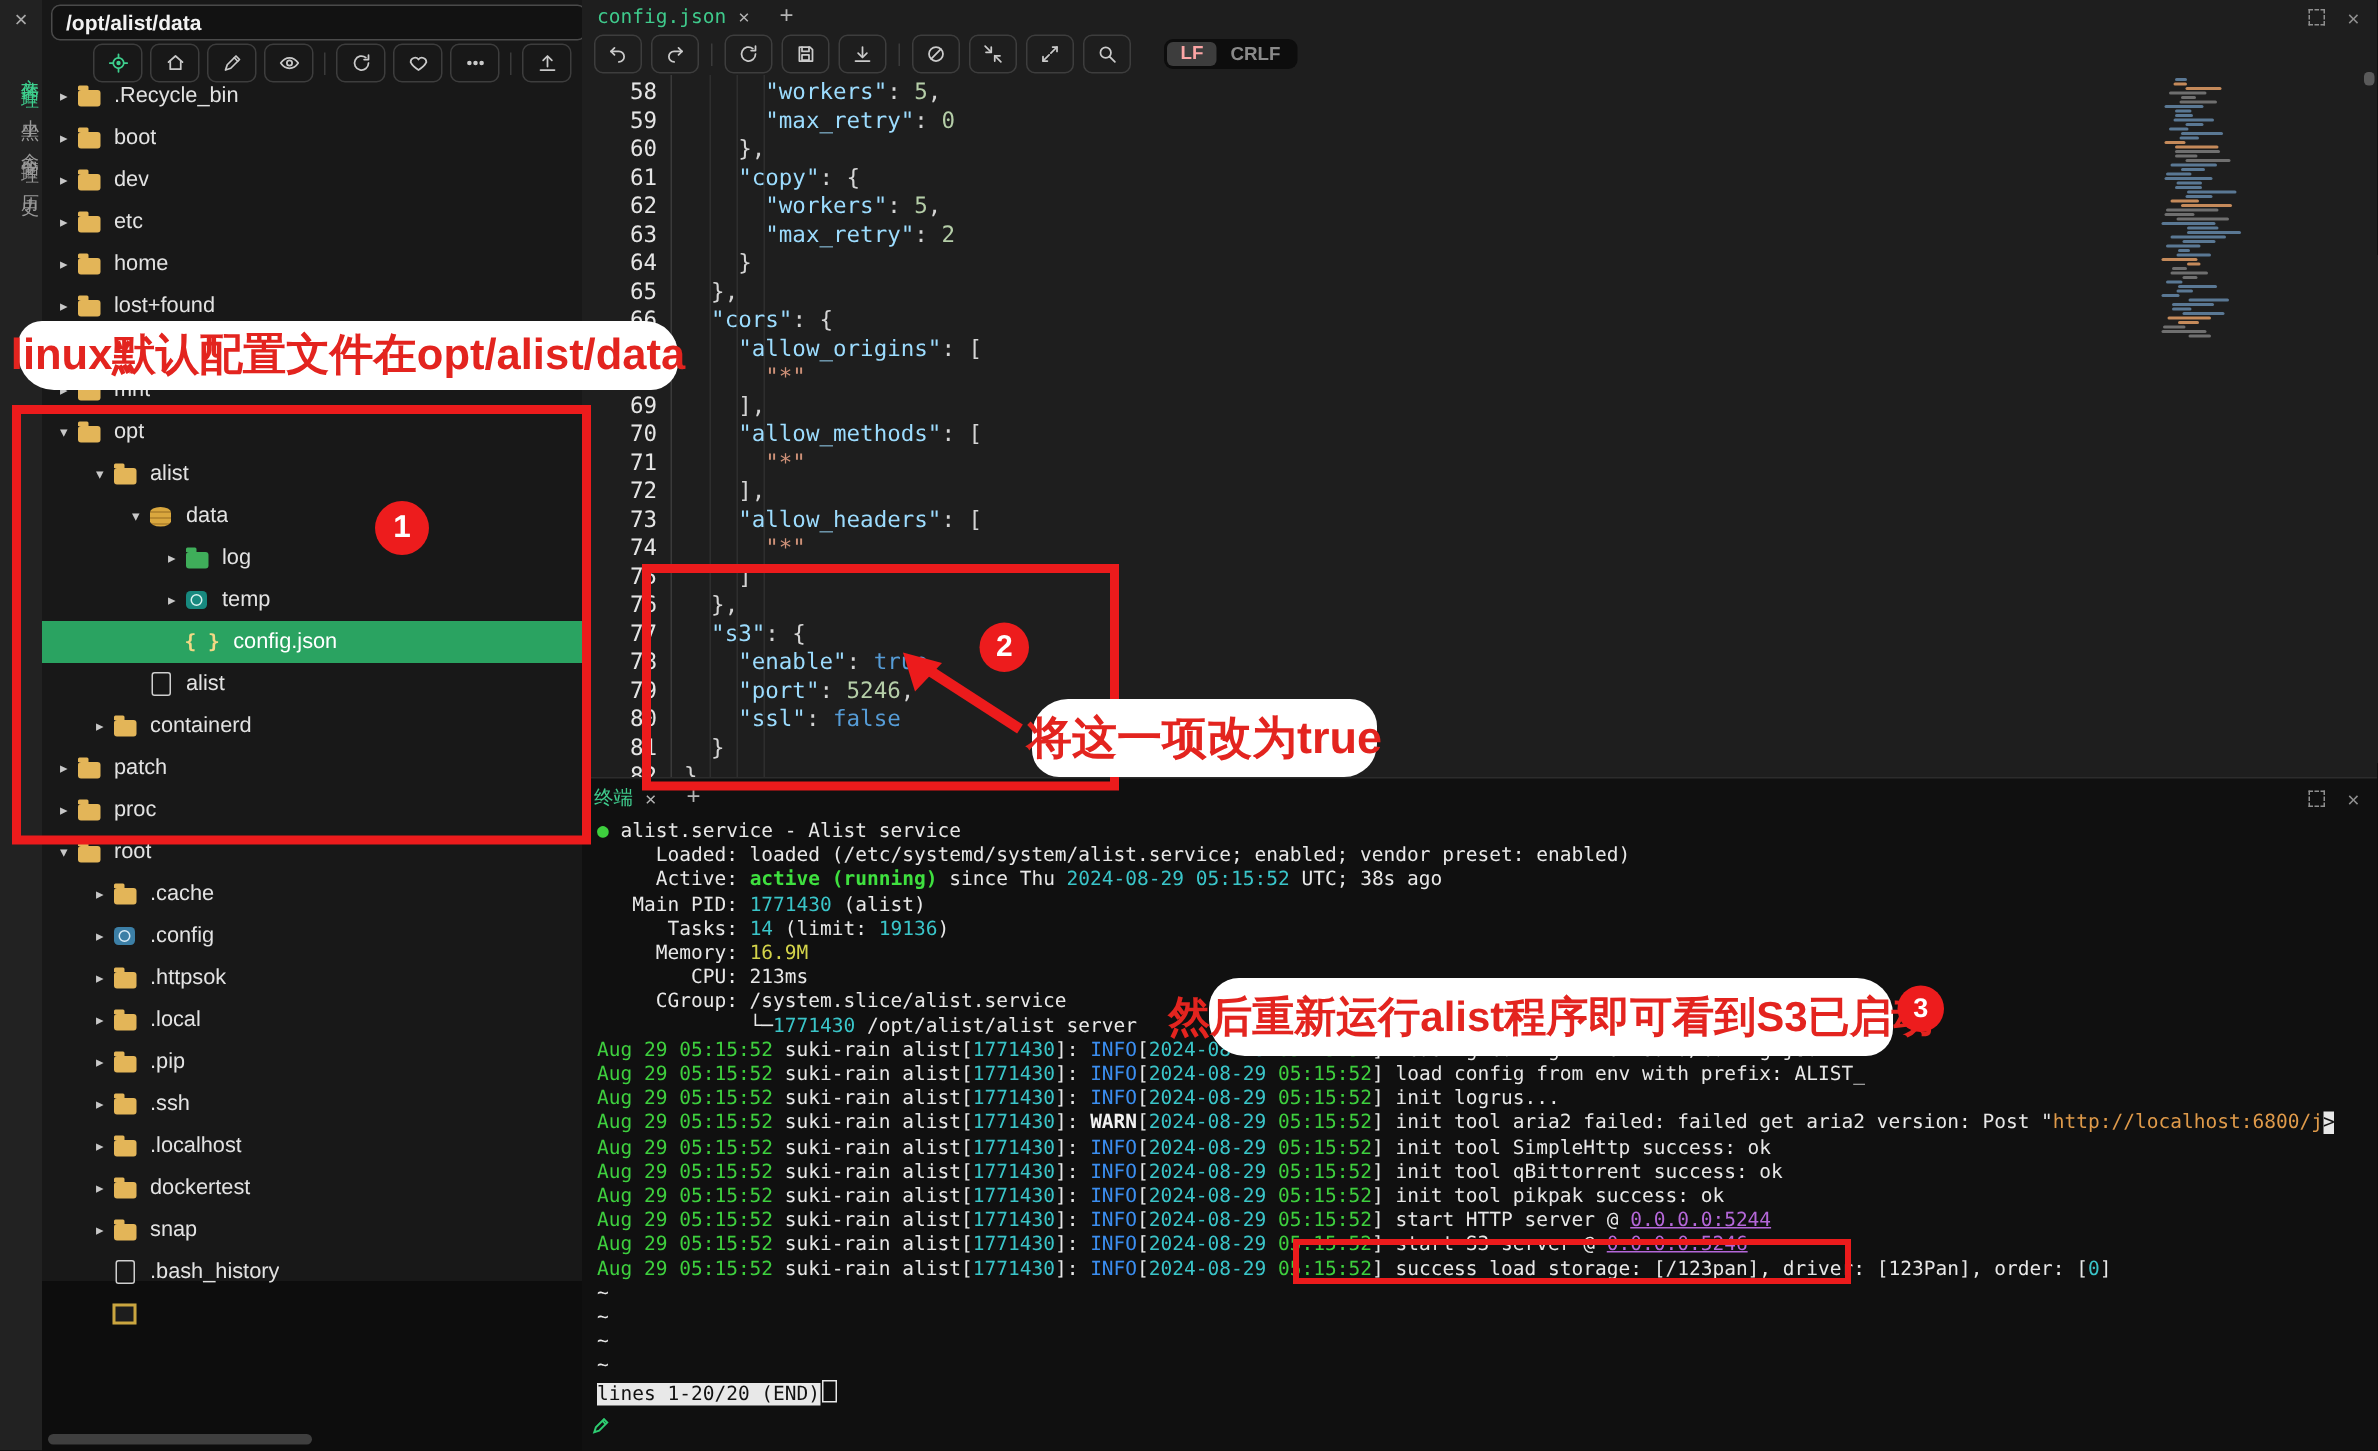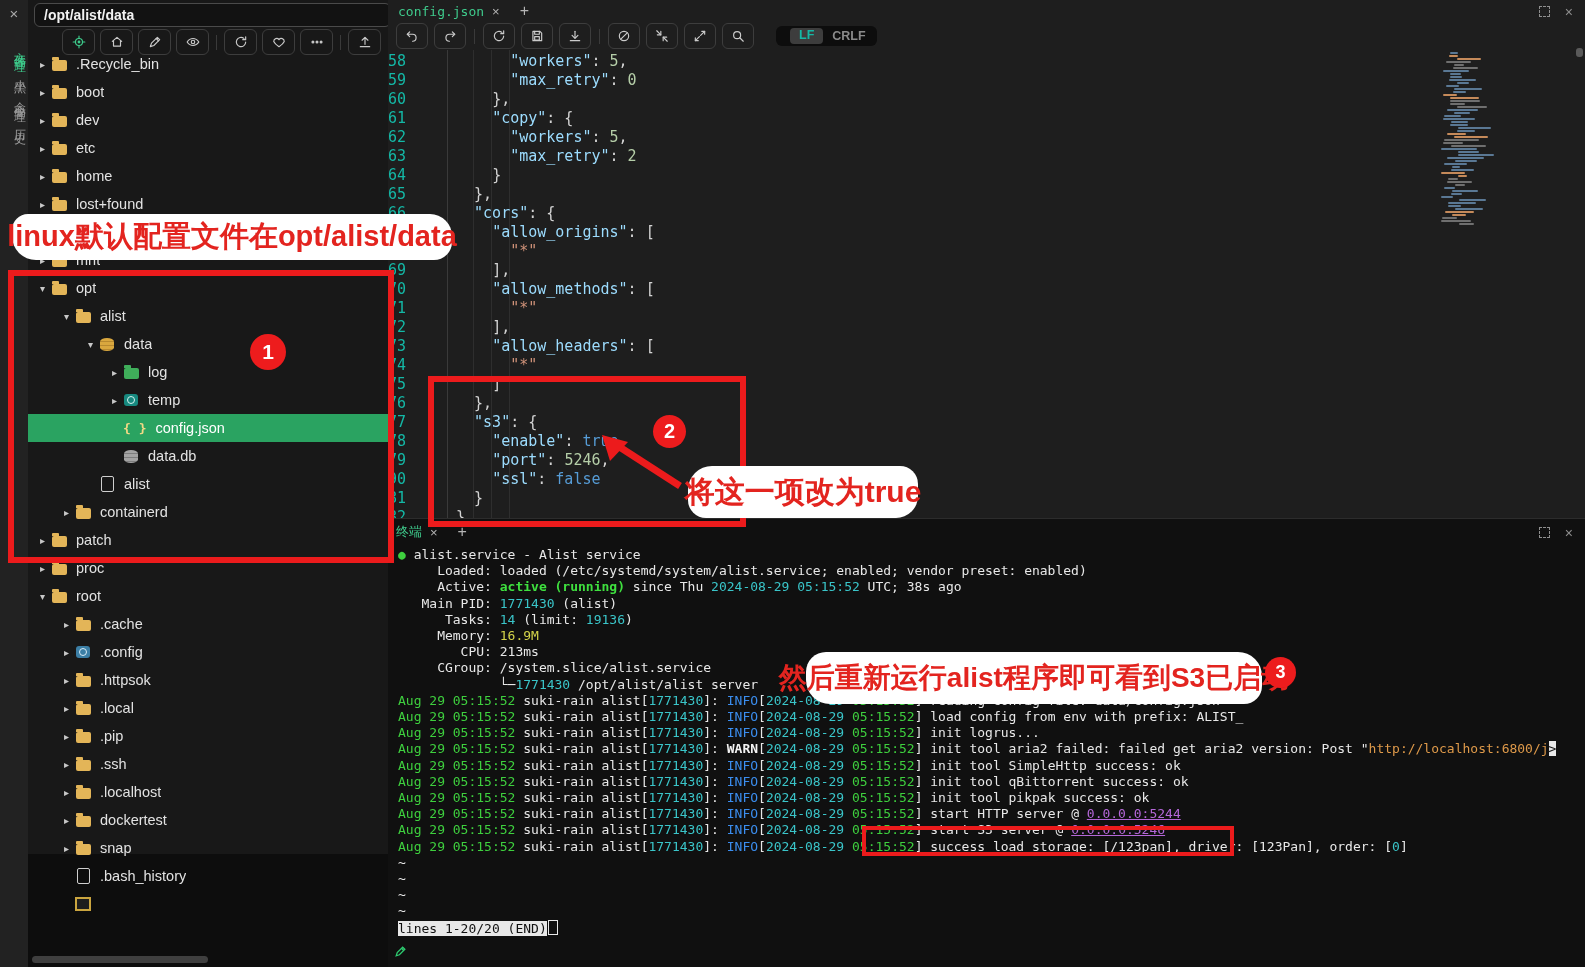--- a/index.html
+++ b/index.html
@@ -50,25 +50,25 @@
 
   
   #editor{left:388px;top:0;width:1197px;height:518px;background:#1e1e1e;}
   #etabbar{height:22px;display:flex;align-items:center;padding-left:10px;}
   #etab-title{font-family:"DejaVu Sans Mono",monospace;font-size:13px;color:#3fca8c;}
   .tclose{color:#b5b5b5;font-size:13px;margin-left:8px;}
   .tplus{color:#b5b5b5;font-size:16px;margin-left:20px;}
   #etools{height:28px;display:flex;align-items:center;gap:6px;padding-left:8px;}
   .ebtn{min-width:30px;height:24px;border:1px solid #3d3d3d;border-radius:6px;color:#cbcbcb;}
   #eol{display:flex;background:#0d0d0d;border-radius:6px;padding:2px;margin-left:16px;font-size:12.5px;font-weight:bold;}
-  #eol .on{background:#3d3d3d;color:#14b8a6;padding:0 9px;border-radius:4px;margin-left:12px;}
+  #eol .on{background:#3d3d3d;color:#fca5a5;padding:0 9px;border-radius:4px;}
   #eol .off{color:#8a8a8a;padding:1px 9px;}
   #codewrap{left:388px;top:50px;width:1197px;height:468px;font-family:"DejaVu Sans Mono",monospace;
             font-size:15px;line-height:19px;white-space:pre;}
-  #gutter{position:absolute;left:0;top:2px;width:50px;text-align:left;color:#14b8a6;}
+  #gutter{position:absolute;left:0;top:2px;width:50px;text-align:right;color:#e5e5e5;}
   #gutter-sep{position:absolute;left:59px;top:0;bottom:0;width:1px;background:#3a3a3a;}
   #codelines{position:absolute;left:68px;top:2px;}
   .guide{position:absolute;top:0;bottom:0;width:1px;background:#2e2e2e;}
   .tk-k{color:#9cdcfe;} .tk-s{color:#ce9178;} .tk-n{color:#b5cea8;} .tk-b{color:#569cd6;} .tk-p{color:#d4d4d4;}
   #minimap{left:1448px;top:52px;width:46px;height:180px;}
   .mmbar{height:2px;margin-bottom:1px;border-radius:1px;}
   #vthumb{left:1576px;top:48px;width:7px;height:9px;background:#5a5a5a;border-radius:3px;}
   .winctl{display:flex;gap:15px;align-items:center;color:#8f8f8f;}
   .wc-max{width:9px;height:9px;border:1px dashed #8f8f8f;}
   .wc-x{font-size:14px;line-height:10px;}
@@ -256,27 +256,20 @@
         </span>
         <span class="tlabel">temp</span>
       </div>
       <div class="trow selected" style="padding-left: 78px;">
         <span class="tarrow"></span>
         <span class="ticn ctr">
           <span class="ic-braces">{ }</span>
         </span>
         <span class="tlabel">config.json</span>
       </div>
-      <div class="trow" style="padding-left: 78px;">
-        <span class="tarrow"></span>
-        <span class="ticn ctr">
-          <span class="ic-db gray"></span>
-        </span>
-        <span class="tlabel">data.db</span>
-      </div>
       <div class="trow" style="padding-left: 54px;">
         <span class="tarrow"></span>
         <span class="ticn ctr">
           <span class="ic-file"></span>
         </span>
         <span class="tlabel">alist</span>
       </div>
       <div class="trow" style="padding-left: 30px;">
         <span class="tarrow">▸</span>
         <span class="ticn ctr">
@@ -457,21 +450,21 @@
         <span class="on">LF</span>
         <span class="off">CRLF</span>
       </span>
     </div>
   <div class="winctl abs" style="top:6px;right:12px;">
     <span class="wc-max"></span>
     <span class="wc-x">×</span>
   </div>
 </div>
 <div id="codewrap" class="abs">
-  <div id="gutter"><div>58</div><div>59</div><div>60</div><div>61</div><div>62</div><div>63</div><div>64</div><div>65</div><div>66</div><div>67</div><div>68</div><div>69</div><div>70</div><div>71</div><div>72</div><div>73</div><div>74</div><div>75</div><div>76</div><div>77</div><div>78</div><div>79</div><div>90</div><div>81</div><div>82</div></div>
+  <div id="gutter"><div>58</div><div>59</div><div>60</div><div>61</div><div>62</div><div>63</div><div>64</div><div>65</div><div>66</div><div>67</div><div>68</div><div>69</div><div>70</div><div>71</div><div>72</div><div>73</div><div>74</div><div>75</div><div>76</div><div>77</div><div>78</div><div>79</div><div>80</div><div>81</div><div>82</div></div>
   <div id="gutter-sep"></div>
   <div class="guide" style="left:85px;"></div>
   <div class="guide" style="left:103px;"></div>
   <div class="guide" style="left:121px;"></div>
   <div id="codelines"><div>      <span class="tk-k">"workers"</span><span class="tk-p">: </span><span class="tk-n">5</span><span class="tk-p">,</span></div><div>      <span class="tk-k">"max_retry"</span><span class="tk-p">: </span><span class="tk-n">0</span></div><div>    <span class="tk-p">},</span></div><div>    <span class="tk-k">"copy"</span><span class="tk-p">: {</span></div><div>      <span class="tk-k">"workers"</span><span class="tk-p">: </span><span class="tk-n">5</span><span class="tk-p">,</span></div><div>      <span class="tk-k">"max_retry"</span><span class="tk-p">: </span><span class="tk-n">2</span></div><div>    <span class="tk-p">}</span></div><div>  <span class="tk-p">},</span></div><div>  <span class="tk-k">"cors"</span><span class="tk-p">: {</span></div><div>    <span class="tk-k">"allow_origins"</span><span class="tk-p">: [</span></div><div>      <span class="tk-s">"*"</span></div><div>    <span class="tk-p">],</span></div><div>    <span class="tk-k">"allow_methods"</span><span class="tk-p">: [</span></div><div>      <span class="tk-s">"*"</span></div><div>    <span class="tk-p">],</span></div><div>    <span class="tk-k">"allow_headers"</span><span class="tk-p">: [</span></div><div>      <span class="tk-s">"*"</span></div><div>    <span class="tk-p">]</span></div><div>  <span class="tk-p">},</span></div><div>  <span class="tk-k">"s3"</span><span class="tk-p">: {</span></div><div>    <span class="tk-k">"enable"</span><span class="tk-p">: </span><span class="tk-b">true</span><span class="tk-p">,</span></div><div>    <span class="tk-k">"port"</span><span class="tk-p">: </span><span class="tk-n">5246</span><span class="tk-p">,</span></div><div>    <span class="tk-k">"ssl"</span><span class="tk-p">: </span><span class="tk-b">false</span></div><div>  <span class="tk-p">}</span></div><div><span class="tk-p">}</span></div></div>
 </div>
 <div id="minimap" class="abs">
     <div class="mmbar" style="width: 8px; margin-left: 2px; background: rgb(90, 120, 148);"></div>
     <div class="mmbar" style="width: 9px; margin-left: 1px; background: rgb(197, 138, 90);"></div>
     <div class="mmbar" style="width: 24px; margin-left: 9px; background: rgb(197, 138, 90);"></div>

